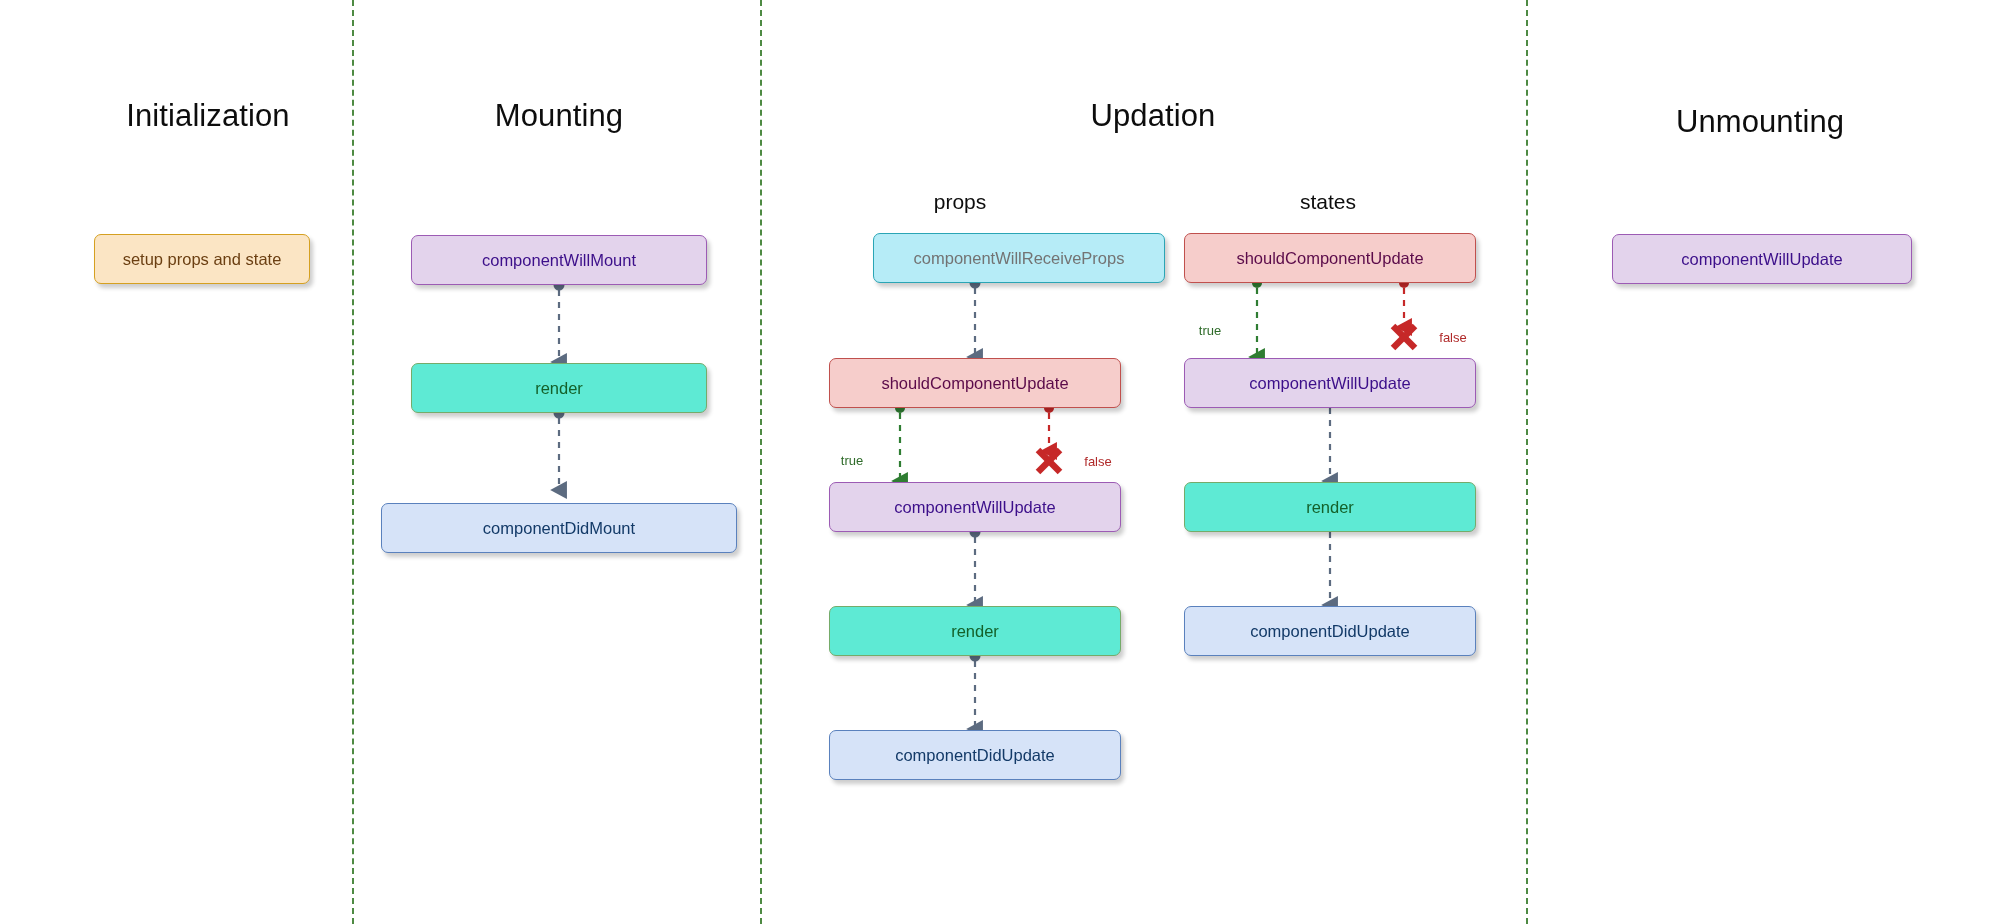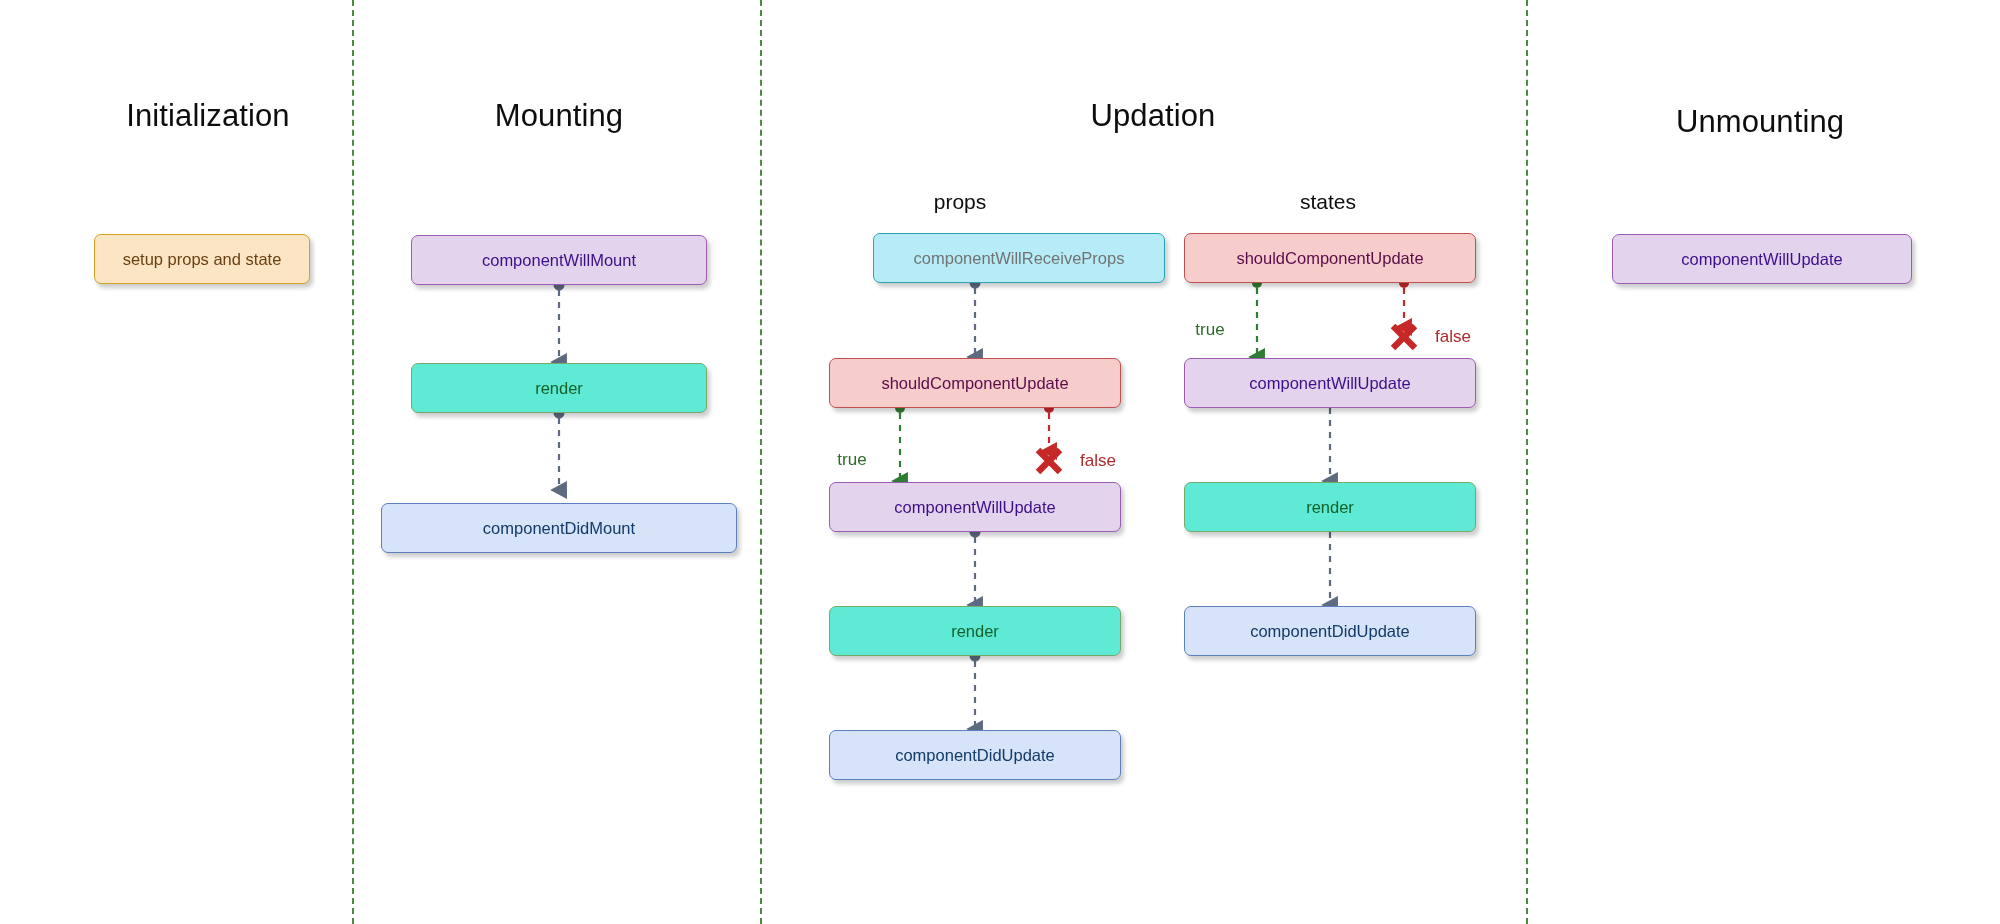--- a/index.html
+++ b/index.html
@@ -86,21 +86,21 @@
     top: 0;
     width: 2000px;
     height: 924px;
     pointer-events: none;
     overflow: visible;
   }
 
   
   .branch-label {
     position: absolute;
-    font-size: 17px;
+    font-size: 13px;
     font-weight: 400;
     white-space: nowrap;
     transform: translate(-50%, -50%);
   }
   .branch-label.true-label  { color: #2f6b2a; }
   .branch-label.false-label { color: #b02a2a; }
 </style>
 </head>
 <body>
 

